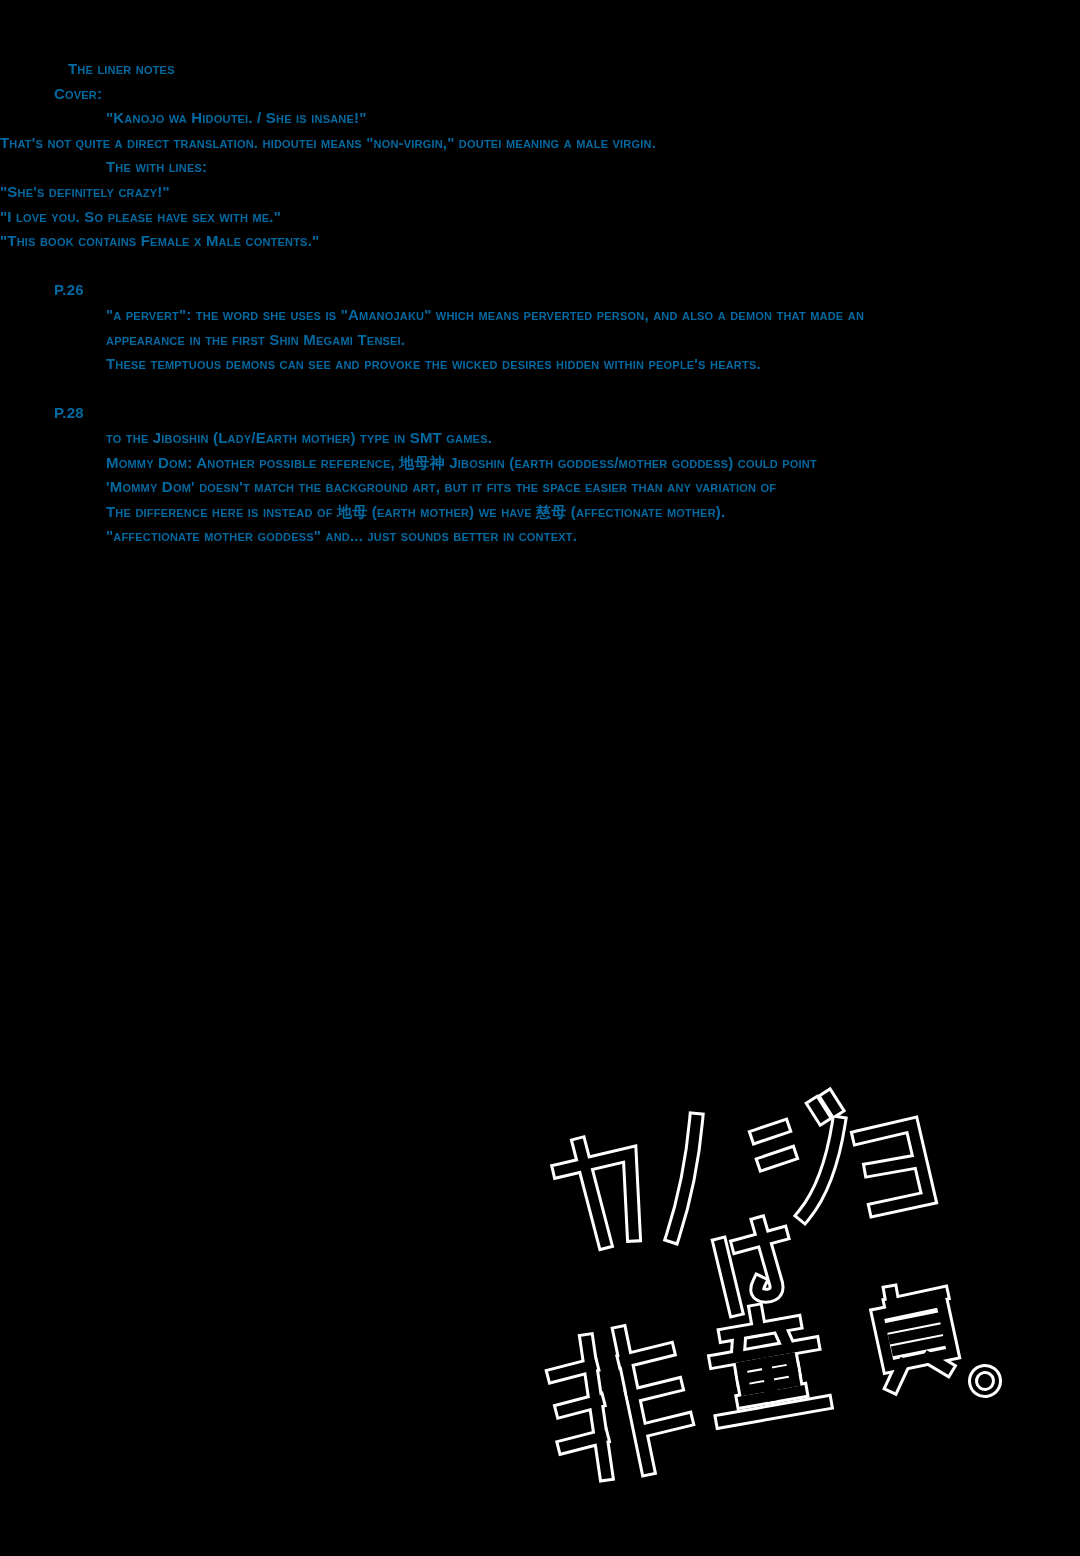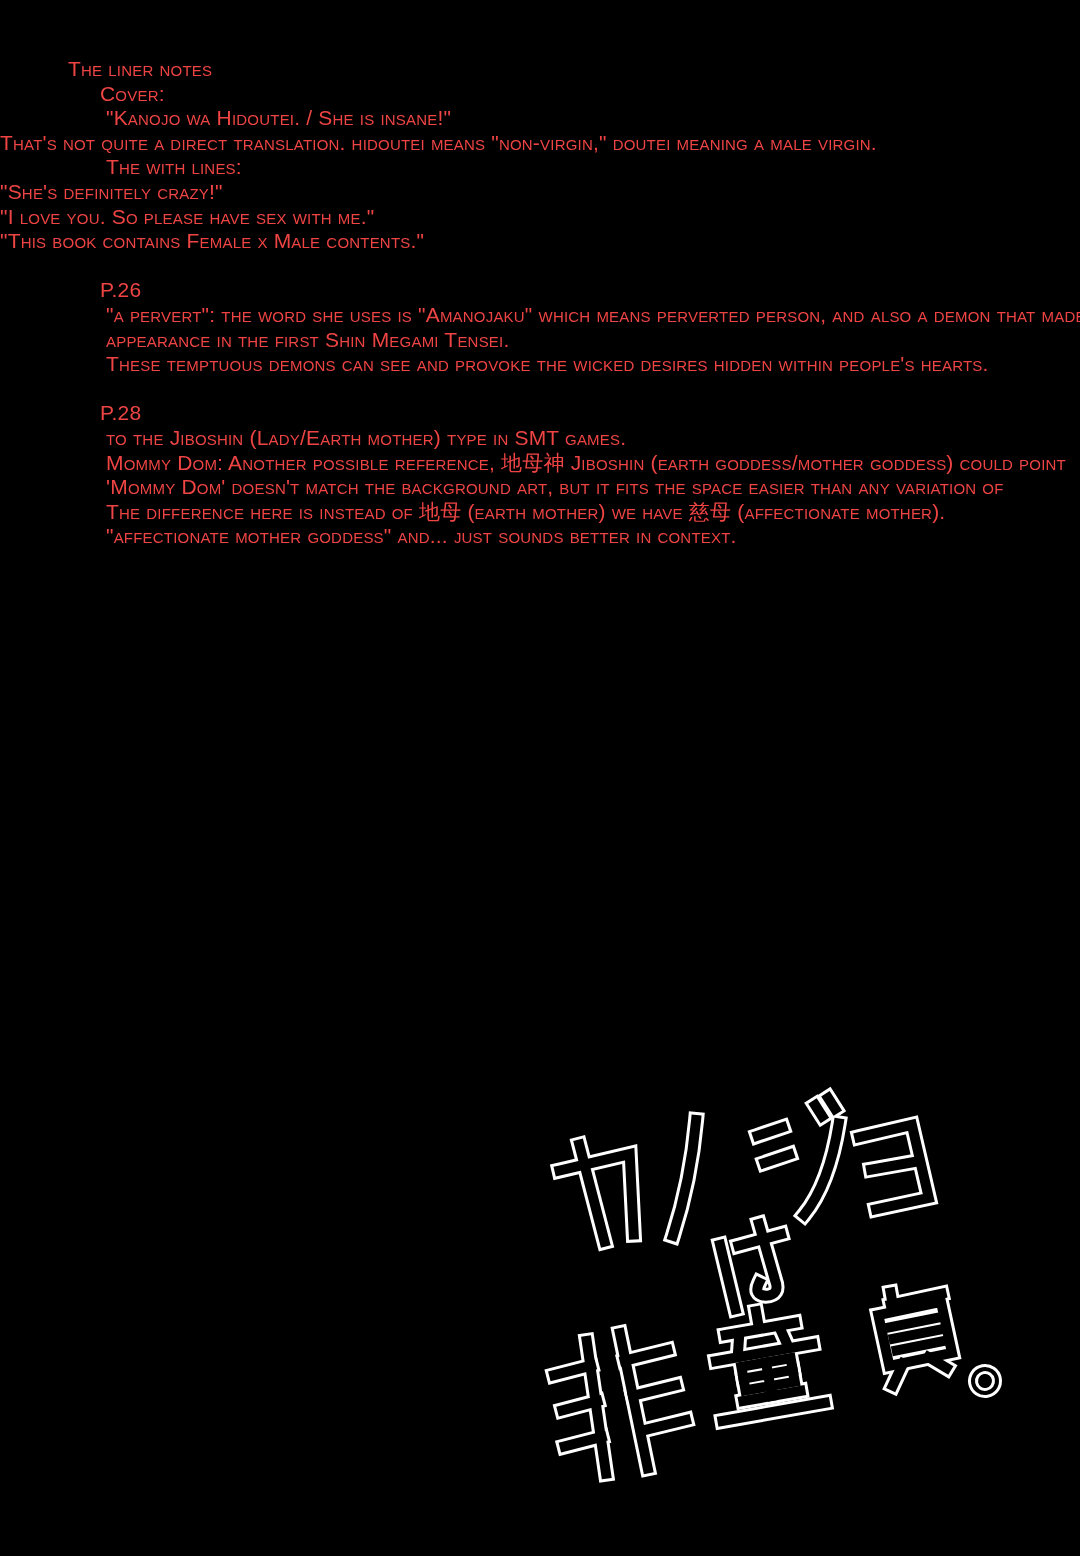--- a/index.html
+++ b/index.html
@@ -3,30 +3,30 @@
 <meta charset="utf-8">
 <style>
   html,body{margin:0;padding:0;background:#000;}
   body{
     width:1080px;height:1556px;position:relative;overflow:hidden;
     font-family:"Liberation Sans", sans-serif;
   }
   
   #notes{
     position:absolute;left:0;top:57px;width:1080px;
-    color:#ef4444;
+    color:#0369a1;
     font-variant:small-caps;
-    font-weight:normal;
-    font-size:21px;
+    font-weight:bold;
+    font-size:15px;
     line-height:24.6px;
     letter-spacing:0.2px;
   }
   .note-line{white-space:pre;min-height:24.6px;}
   .ind0{margin-left:68px;}
-  .ind1{margin-left:100px;}
+  .ind1{margin-left:54px;}
   .ind2{margin-left:106px;}
   .ind3{}
 
   
   #title-art{position:absolute;left:0;top:0;width:1080px;height:1556px;pointer-events:none;}
   .glyph{
     position:absolute;overflow:visible;
     transform:rotate(-10deg);
     transform-origin:center center;
   }

